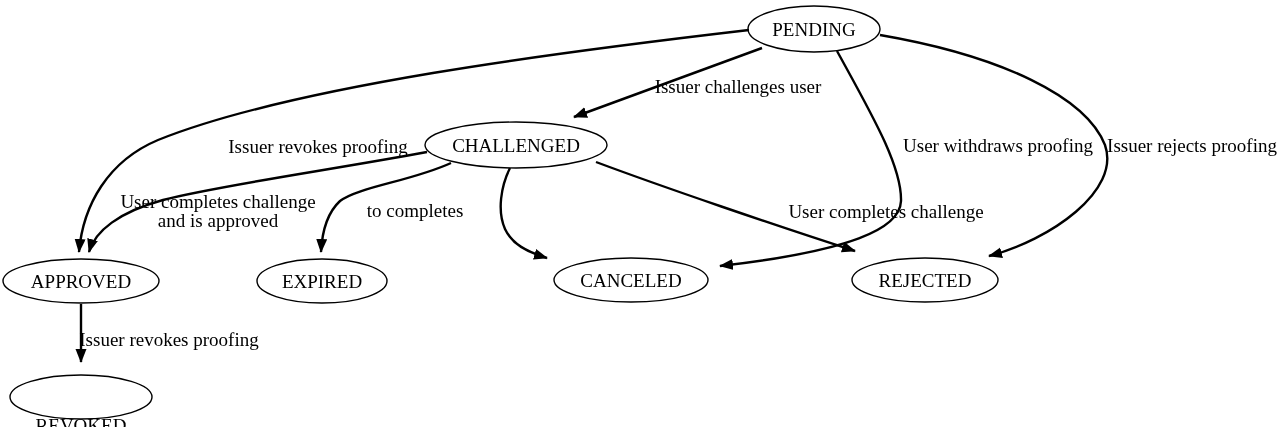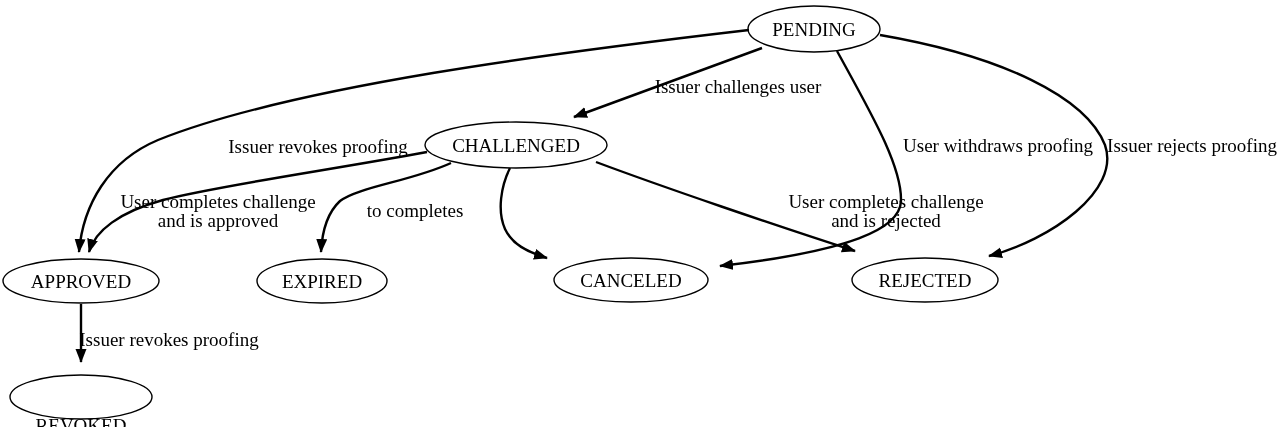--- a/index.html
+++ b/index.html
@@ -80,18 +80,17 @@
     <div>and is approved</div>
   </div>
 
   <div class="lbl" style="left:415px; top:210px;">
     <div>to completes</div>
   </div>
 
 
   <div class="lbl" style="left:886px; top:211px;">
     <div>User completes challenge</div>
-    <div>and is rejected</div>
   </div>
 
   <div class="lbl" style="left:169px; top:339px;">Issuer revokes proofing</div>
 
 </div>
 
 </body></html>

